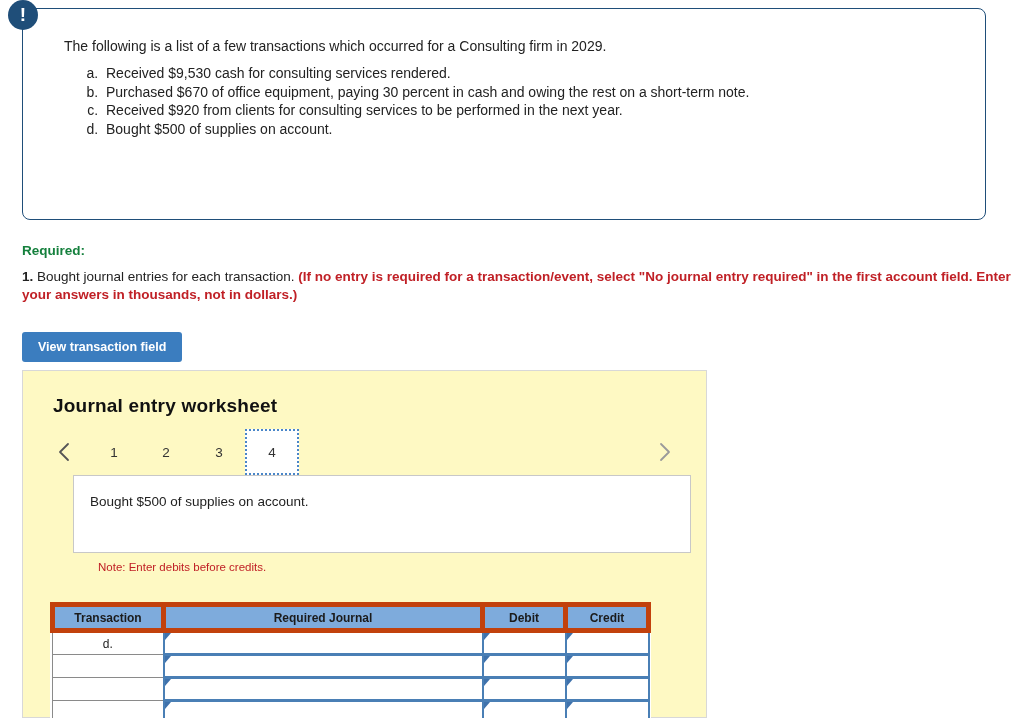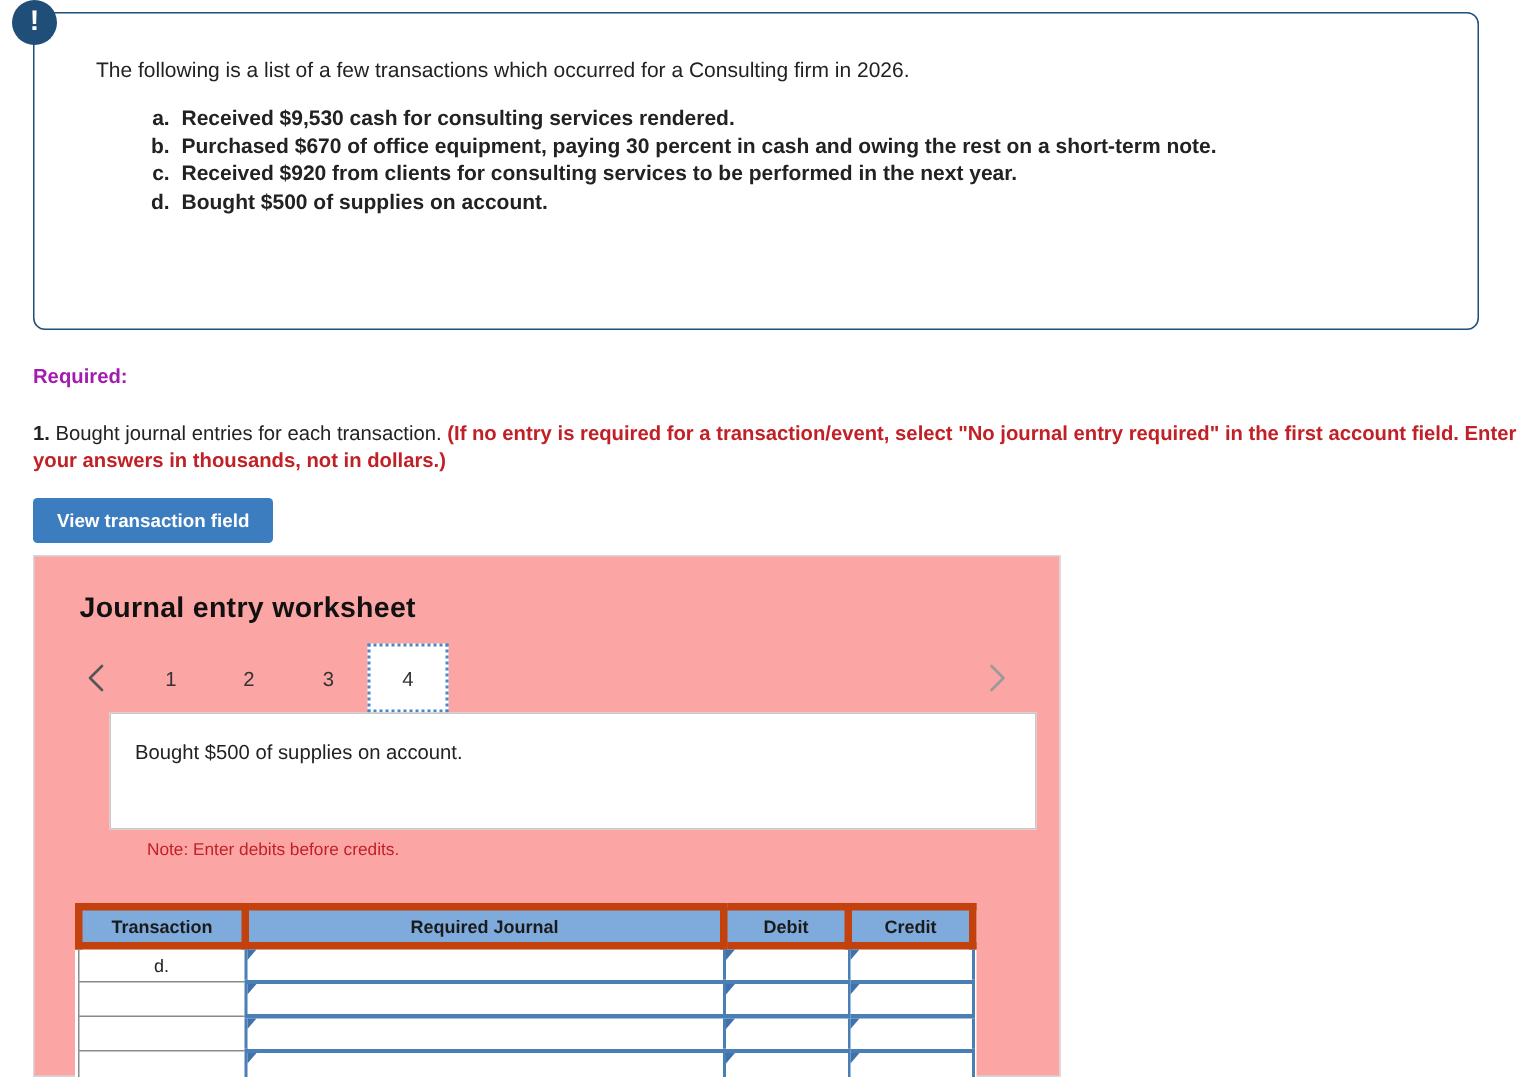--- a/index.html
+++ b/index.html
@@ -68,44 +68,43 @@
     font-weight: bold;
     font-size: 14.5px;
     margin: 0 0 16px 0;
   }
   .req-info-lead {
     font-size: 14px;
     color: #222;
     margin: 0 0 10px 0;
   }
   ol.txn-list {
-    margin: 15px;
+    margin: 0;
     padding-left: 38px;
     list-style-type: lower-alpha;
     font-size: 14px;
     line-height: 18.5px;
     color: #222;
-    font-weight: bold;
   }
   ol.txn-list li { padding-left: 4px; }
 
   
   .required-block {
     position: absolute;
     left: 22px;
     top: 242px;
     width: 990px;
     font-size: 13.5px;
     line-height: 18px;
   }
   .required-label {
     font-weight: bold;
-    color: #a21caf;
+    color: #15803d;
     display: block;
-    margin-bottom: 20px;
+    margin-bottom: 8px;
   }
   .req-num { font-weight: bold; }
   .req-red {
     color: #c02026;
     font-weight: bold;
   }
 
   
   .view-txn-btn {
     position: absolute;
@@ -124,21 +123,21 @@
     line-height: 30px;
   }
 
   
   .worksheet {
     position: absolute;
     left: 22px;
     top: 370px;
     width: 685px;
     height: 348px;
-    background: #fca5a5;
+    background: #fef9c3;
     border: 1px solid #d8d8d8;
     box-sizing: border-box;
     overflow: hidden;
   }
   .ws-title {
     position: absolute;
     left: 30px;
     top: 24px;
     font-size: 19px;
     font-weight: bold;
@@ -271,21 +270,21 @@
 </style>
 </head>
 <body>
 
 <div class="req-info-wrap">
   <div class="req-info-box"></div>
   <div class="alert-badge">
     <span class="bang">!</span>
   </div>
   <div class="req-info-inner">
-    <p class="req-info-lead">The following is a list of a few transactions which occurred for a Consulting firm in 2026.</p>
+    <p class="req-info-lead">The following is a list of a few transactions which occurred for a Consulting firm in 2029.</p>
     <ol class="txn-list">
       <li>Received $9,530 cash for consulting services rendered.</li>
       <li>Purchased $670 of office equipment, paying 30 percent in cash and owing the rest on a short-term note.</li>
       <li>Received $920 from clients for consulting services to be performed in the next year.</li>
       <li>Bought $500 of supplies on account.</li>
     </ol>
   </div>
 </div>
 
 <div class="required-block">

